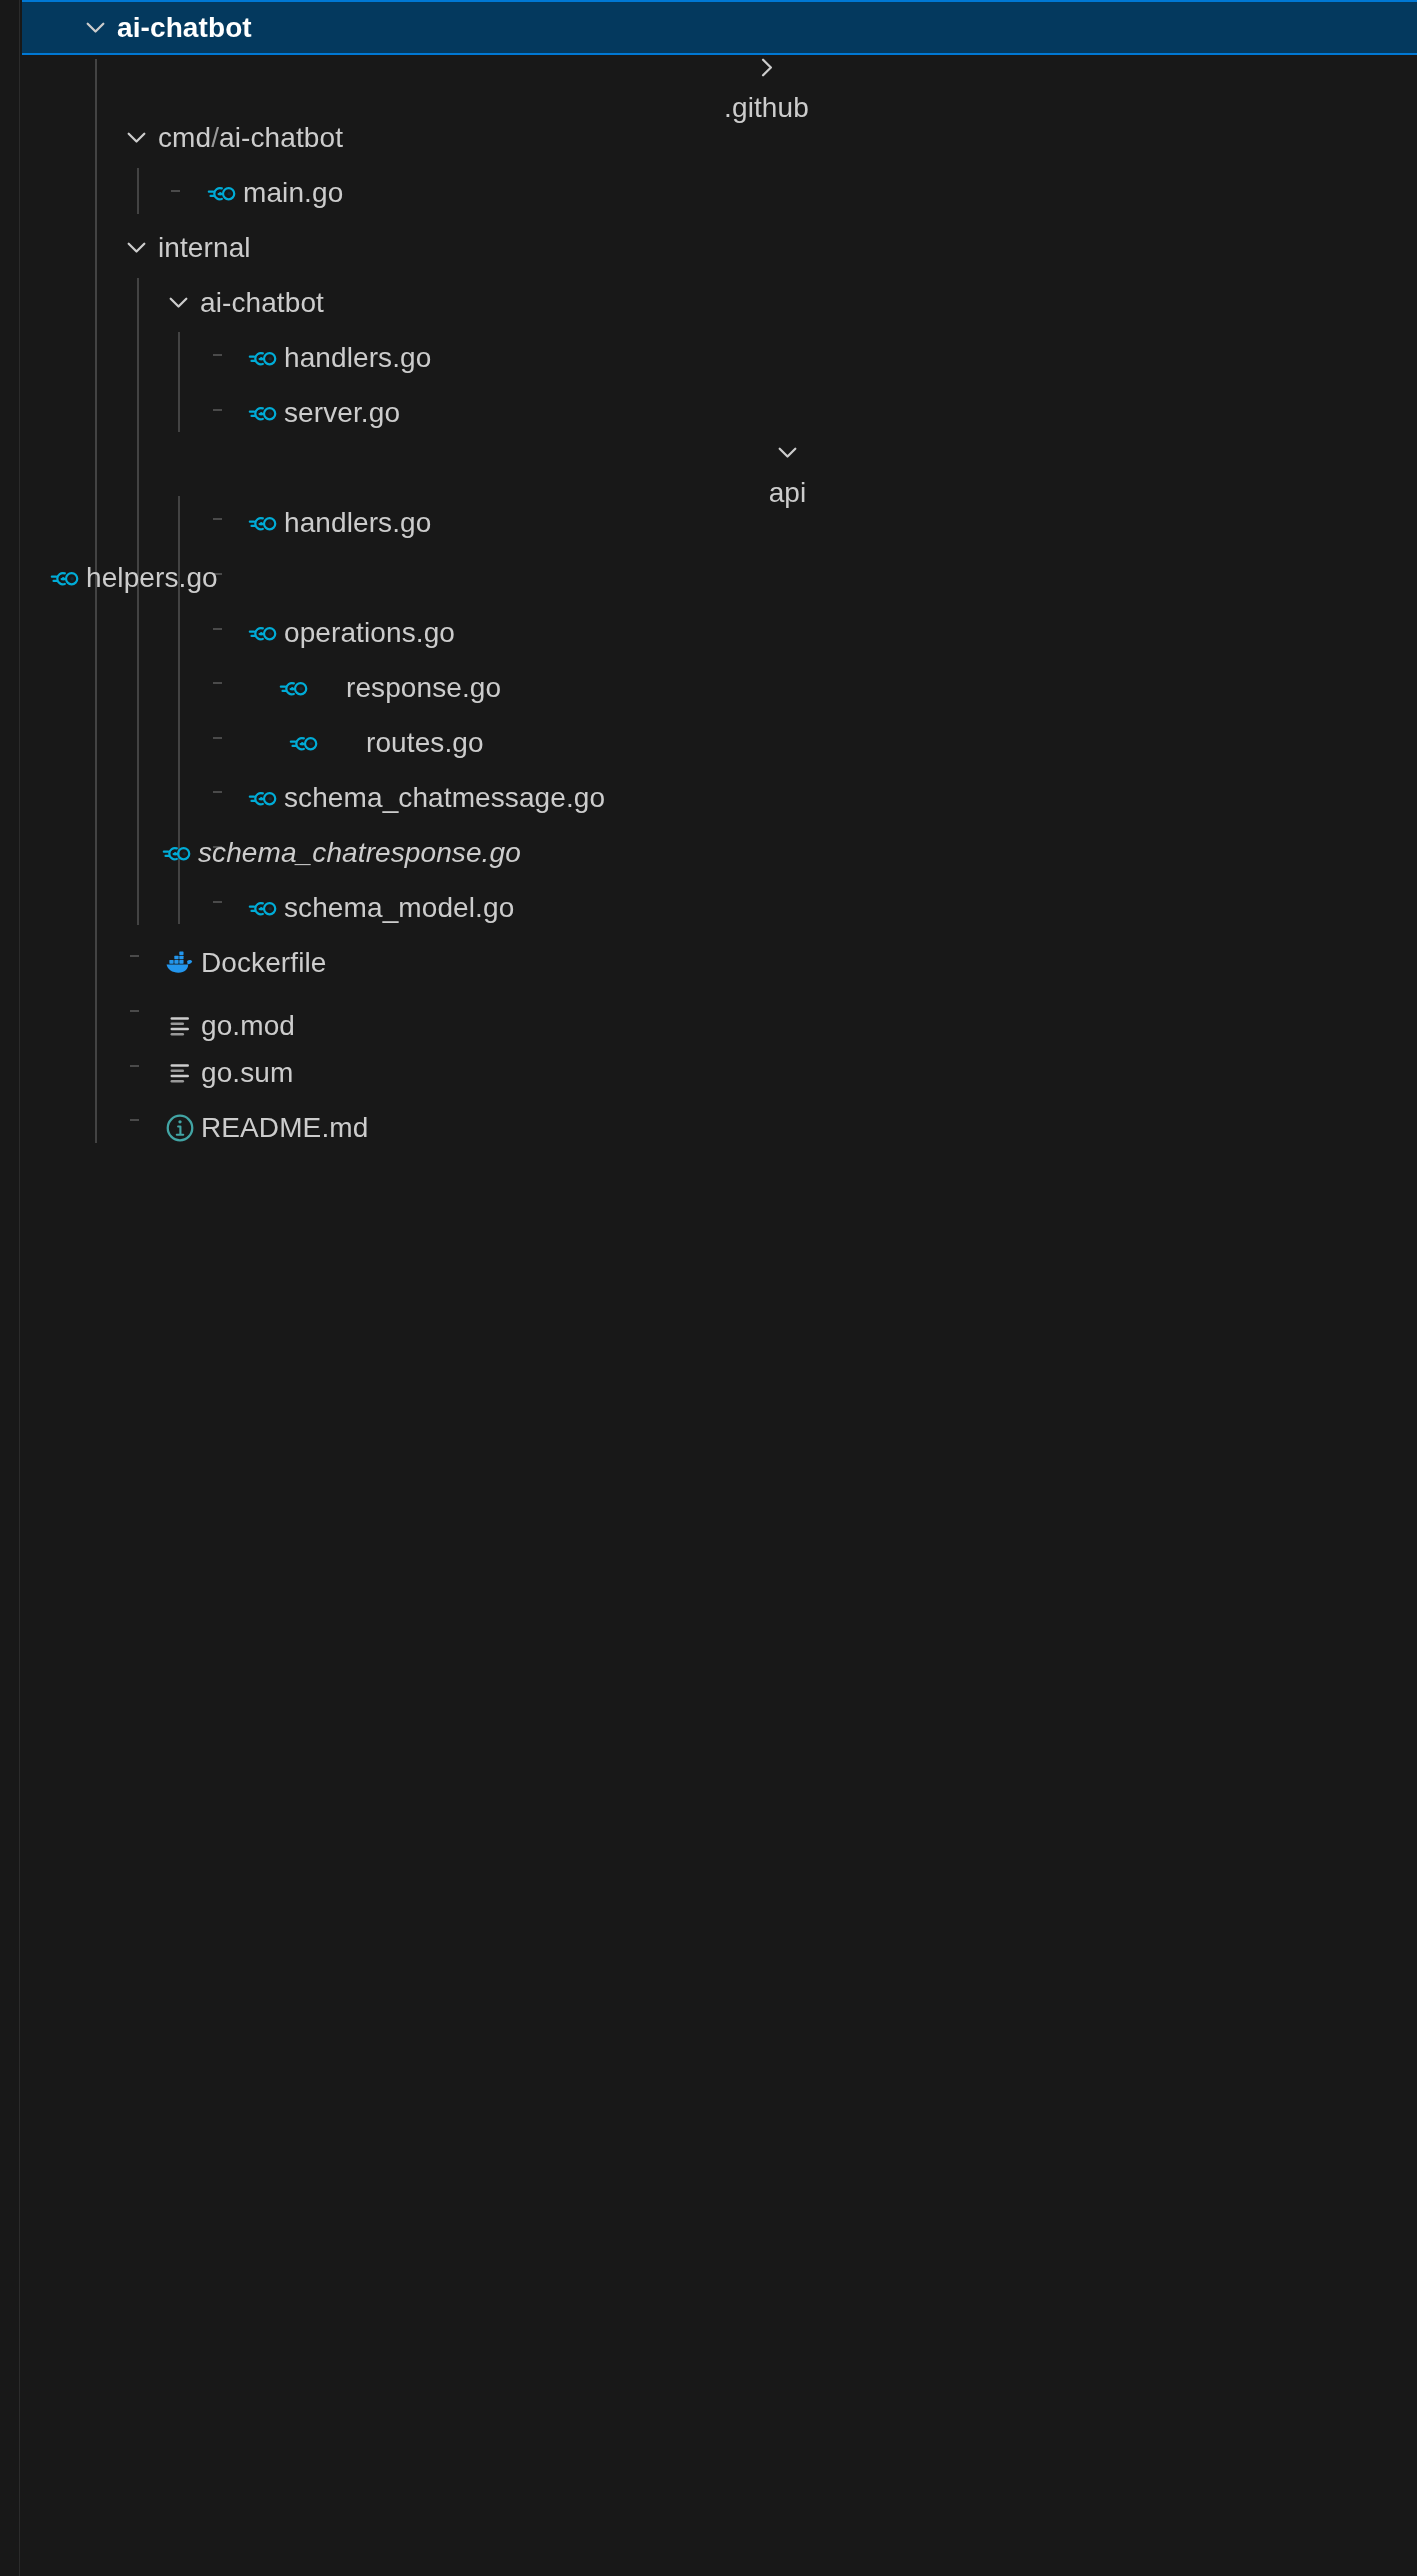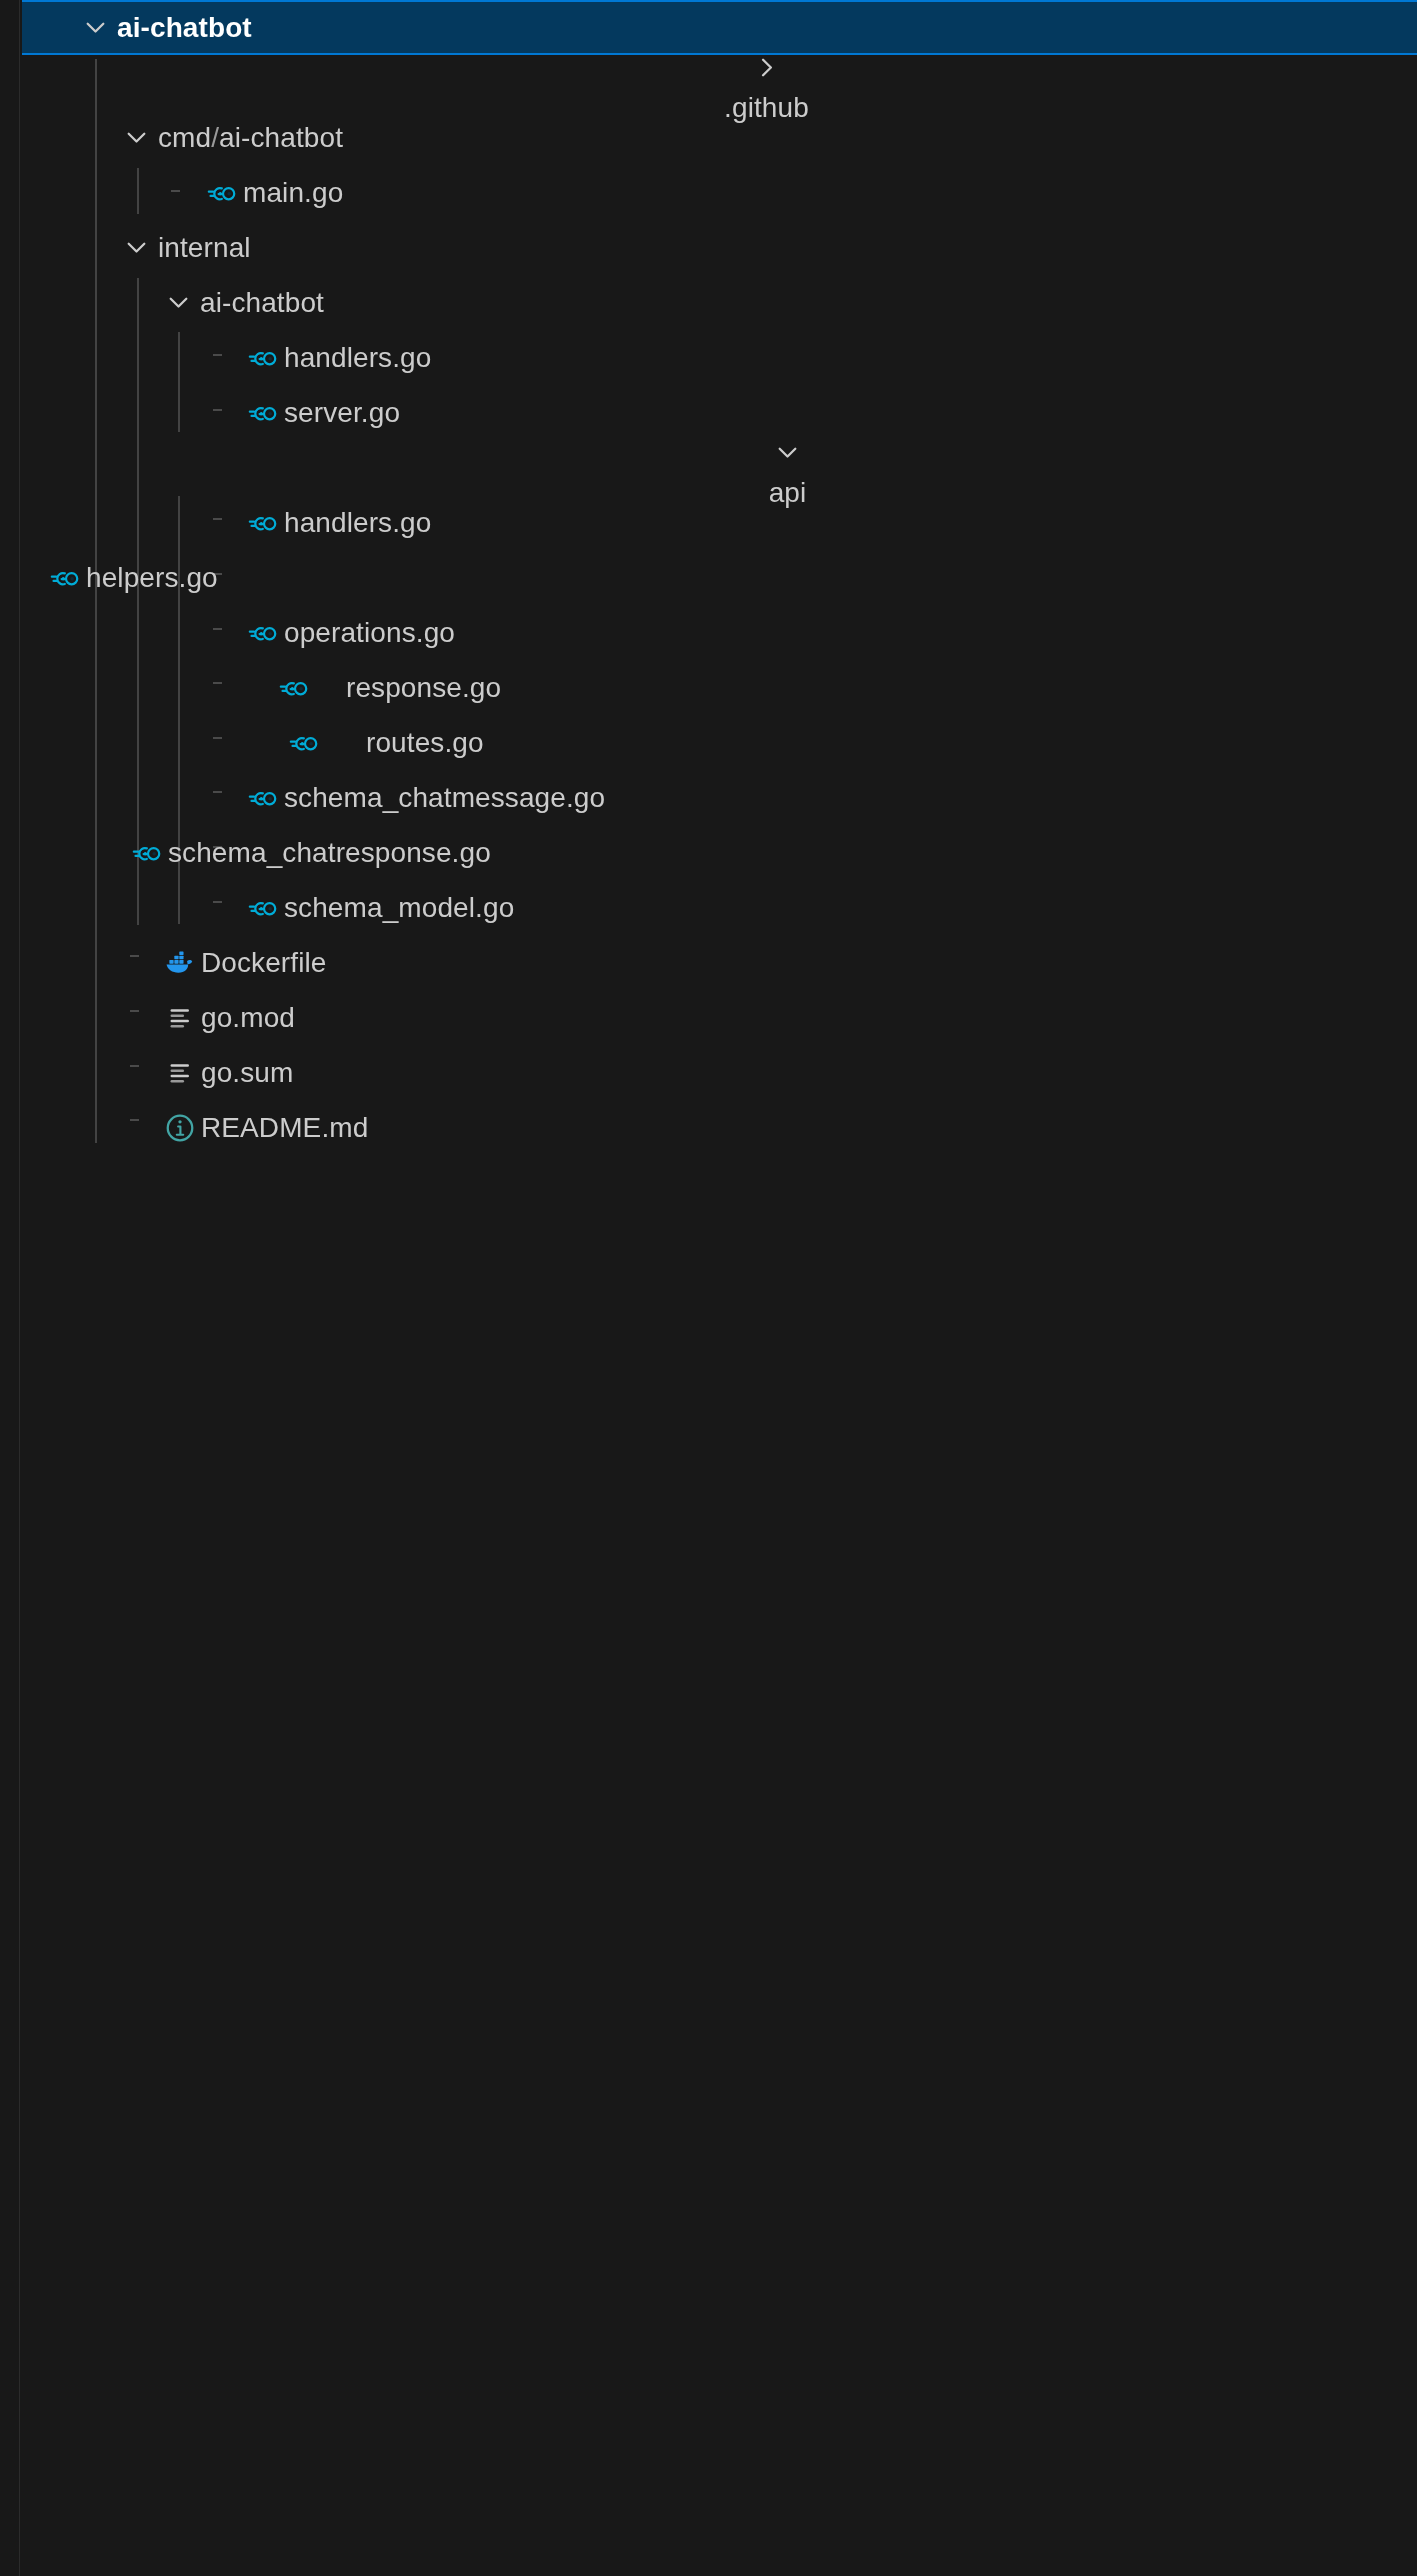--- a/index.html
+++ b/index.html
@@ -294,21 +294,21 @@
               <path d="M19.8 14.6 a6.6 6.6 0 1 0 0 12.4"></path>
               <path d="M19.8 21.2 H16.0"></path>
             </g>
             <circle cx="27.8" cy="20.8" r="6.6" fill="none" stroke="#00acd7" stroke-width="2.6"></circle>
             <circle cx="18.0" cy="20.8" r="1.9" fill="#00acd7"></circle>
             <circle cx="28.4" cy="20.8" r="2.1" fill="#0d2b3a"></circle>
           </svg>
         </span>
         <span class="label">schema_chatmessage.go</span>
       </div>
-      <div class="row" style="top: 0px; padding-left: 82px;">
+      <div class="row" style="top: 0px; padding-left: 112px; font-style: italic;">
         <span class="twisty empty"></span>
         <span class="icon">
           <svg width="34" height="34" viewBox="0 0 40 40" aria-hidden="true">
             <g fill="none" stroke="#00acd7" stroke-width="2.6" stroke-linecap="round">
               <path d="M4.5 18.5 H9.5"></path>
               <path d="M6.5 23.5 H10.5"></path>
               <path d="M19.8 14.6 a6.6 6.6 0 1 0 0 12.4"></path>
               <path d="M19.8 21.2 H16.0"></path>
             </g>
             <circle cx="27.8" cy="20.8" r="6.6" fill="none" stroke="#00acd7" stroke-width="2.6"></circle>
@@ -346,21 +346,21 @@
               <rect x="16" y="10" width="6" height="5.2" rx=".7"></rect>
               <rect x="23" y="10" width="6" height="5.2" rx=".7"></rect>
               <rect x="23" y="4" width="6" height="5.2" rx=".7"></rect>
               <path d="M5 22.5 h30.5 c0 6.5-4.6 11.5-13.8 11.5 C12.8 34 6.8 29.6 5 22.5 z"></path>
               <path d="M34 17.5 c3.6-2.4 6.4-.8 7.2.4 -1 3.4-4.3 4.4-6.5 4.2 z"></path>
             </g>
           </svg>
         </span>
         <span class="label">Dockerfile</span>
       </div>
-      <div class="row" style="top: 0px; padding-left: 115px;">
+      <div class="row" style="top: 8px; padding-left: 115px;">
         <span class="twisty empty"></span>
         <span class="icon">
           <svg width="29.5" height="29.5" viewBox="0 0 24 24" aria-hidden="true">
             <g fill="#cccccc">
               <rect x="4.5" y="5.0" width="15" height="2.1" rx="1"></rect>
               <rect x="4.5" y="9.3" width="11" height="2.1" rx="1" opacity=".72"></rect>
               <rect x="4.5" y="13.6" width="15" height="2.1" rx="1"></rect>
               <rect x="4.5" y="17.9" width="11" height="2.1" rx="1" opacity=".72"></rect>
             </g>
           </svg>

